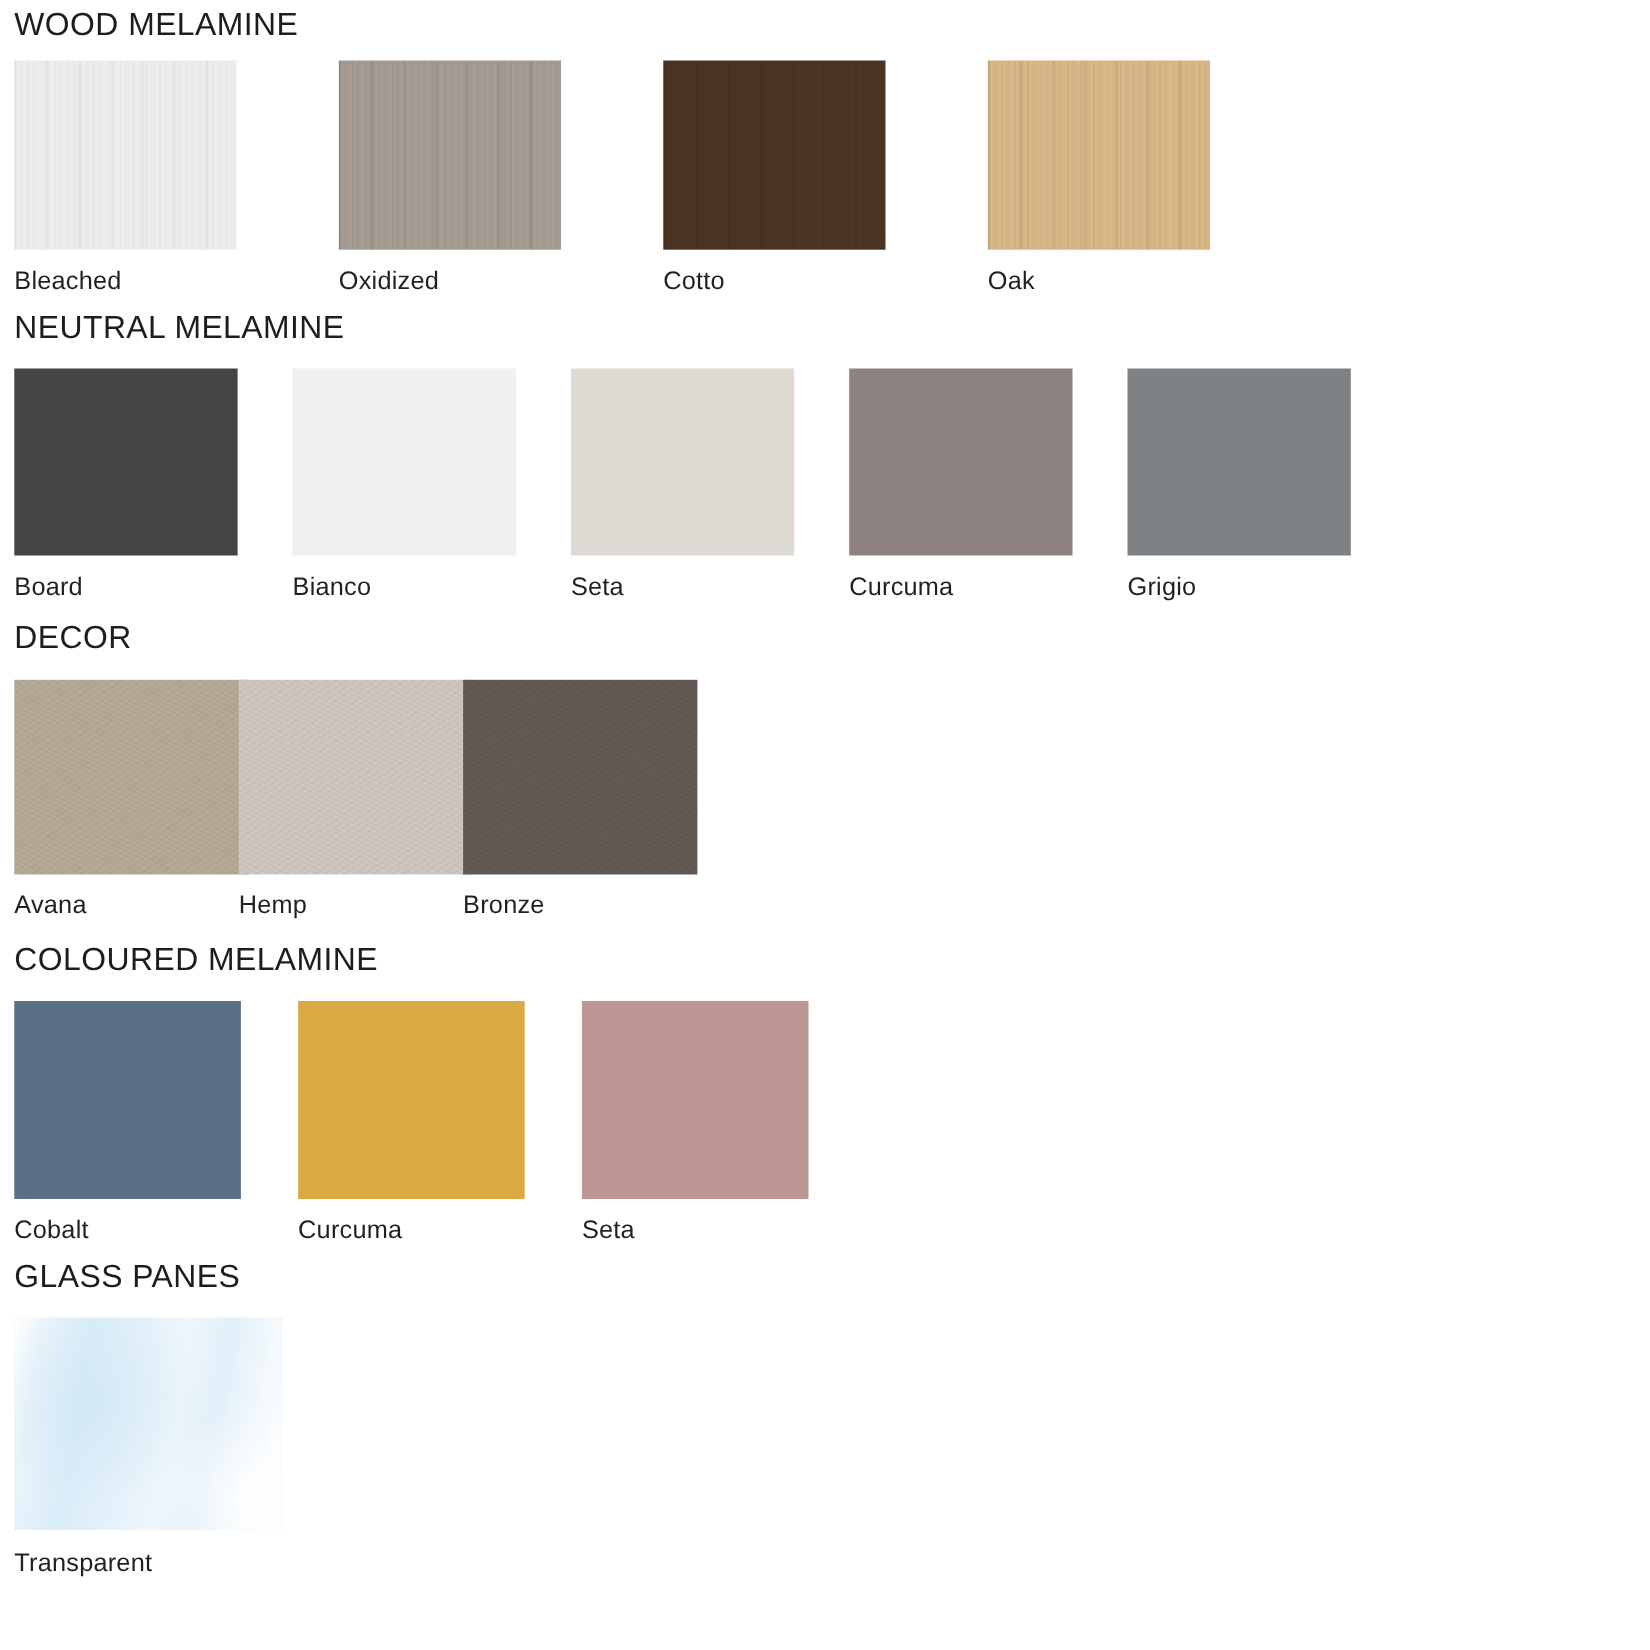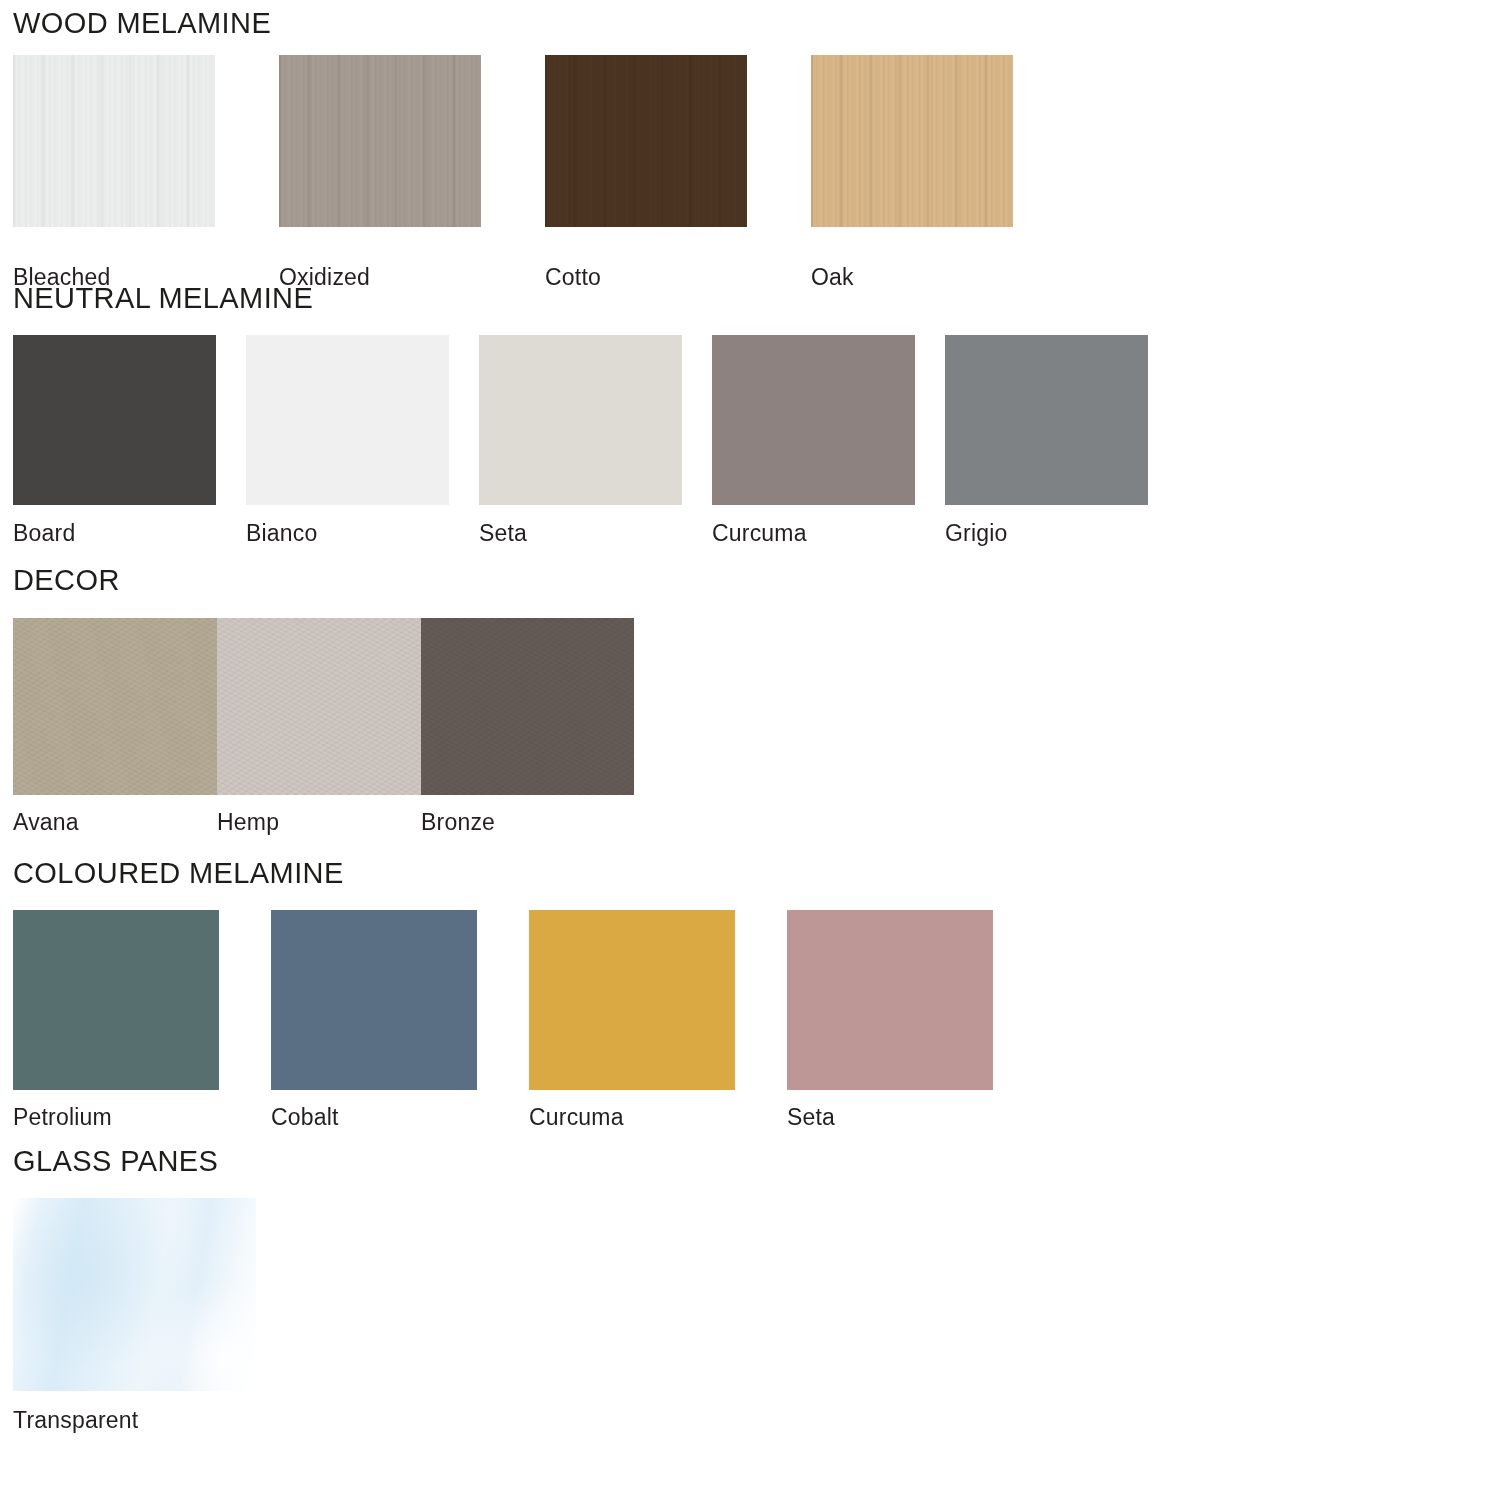--- a/index.html
+++ b/index.html
@@ -57,25 +57,25 @@
   .swatch-label {
     display: block;
     font-size: 23px;
     line-height: 29px;
     color: #231f20;
     letter-spacing: 0.2px;
     white-space: pre-line;
   }
 
   
-  .row-wood .swatch-cell { width: 266px; gap: 22px; }
+  .row-wood .swatch-cell { width: 295px; }
   .row-wood .swatch { width: 202px; height: 172px; }
   .row-wood .swatch-label { margin-top: 14px; }
 
-  .row-neutral .swatch-cell { width: 233px; }
+  .row-neutral .swatch-cell { width: 253px; }
   .row-neutral .swatch { width: 203px; height: 170px; }
   .row-neutral .swatch-label { margin-top: 14px; }
 
   .row-decor .swatch-cell { width: 204px; }
   .row-decor .swatch { width: 213px; height: 177px; }
   .row-decor .swatch-label { margin-top: 13px; }
 
   .row-coloured .swatch-cell { width: 258px; }
   .row-coloured .swatch { width: 206px; height: 180px; }
   .row-coloured .swatch-label { margin-top: 13px; }
@@ -227,24 +227,20 @@
         <span class="swatch tex-decor" style="background-color:#645b57;"></span>
         <span class="swatch-label">Bronze</span>
       </div>
     </div>
   </div>
 
   <div class="section" style="top:858px;">
     <h2 class="section-heading" style="top:0;">COLOURED MELAMINE</h2>
     <div class="row row-coloured" style="top:52px; left:13px;">
       <div class="swatch-cell">
-        <span class="swatch" style="background-color:#57706f;"></span>
-        <span class="swatch-label">Petrolium</span>
-      </div>
-      <div class="swatch-cell">
         <span class="swatch" style="background-color:#5a6e84;"></span>
         <span class="swatch-label">Cobalt</span>
       </div>
       <div class="swatch-cell">
         <span class="swatch" style="background-color:#dba944;"></span>
         <span class="swatch-label">Curcuma</span>
       </div>
       <div class="swatch-cell">
         <span class="swatch" style="background-color:#bc9796;"></span>
         <span class="swatch-label">Seta</span>

